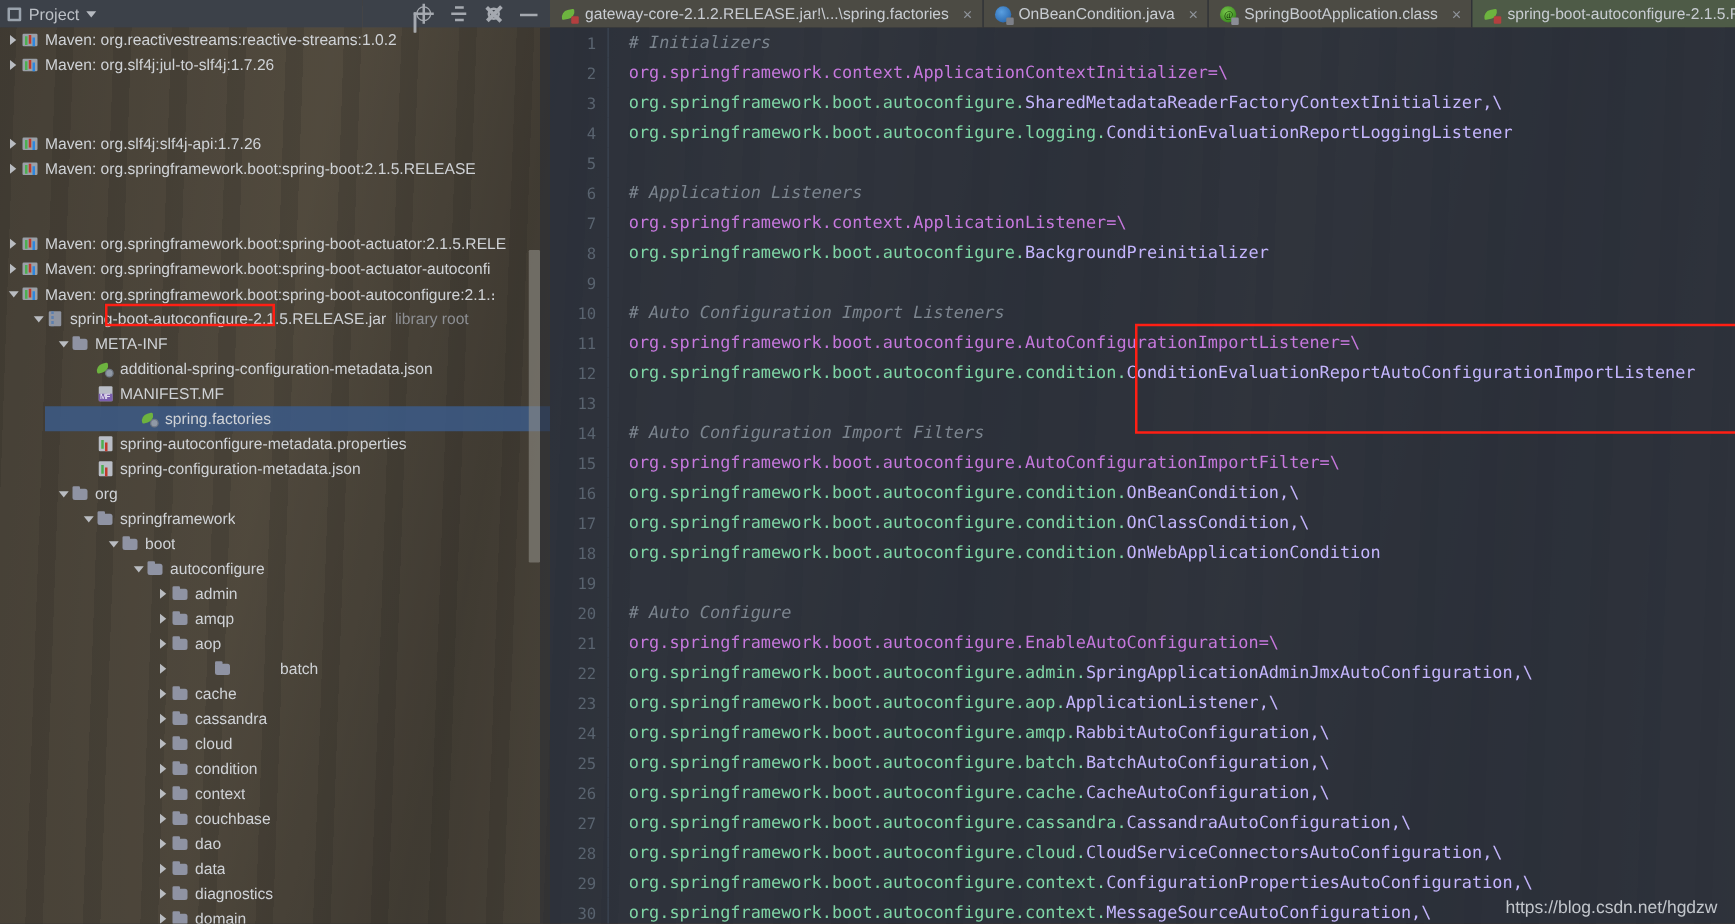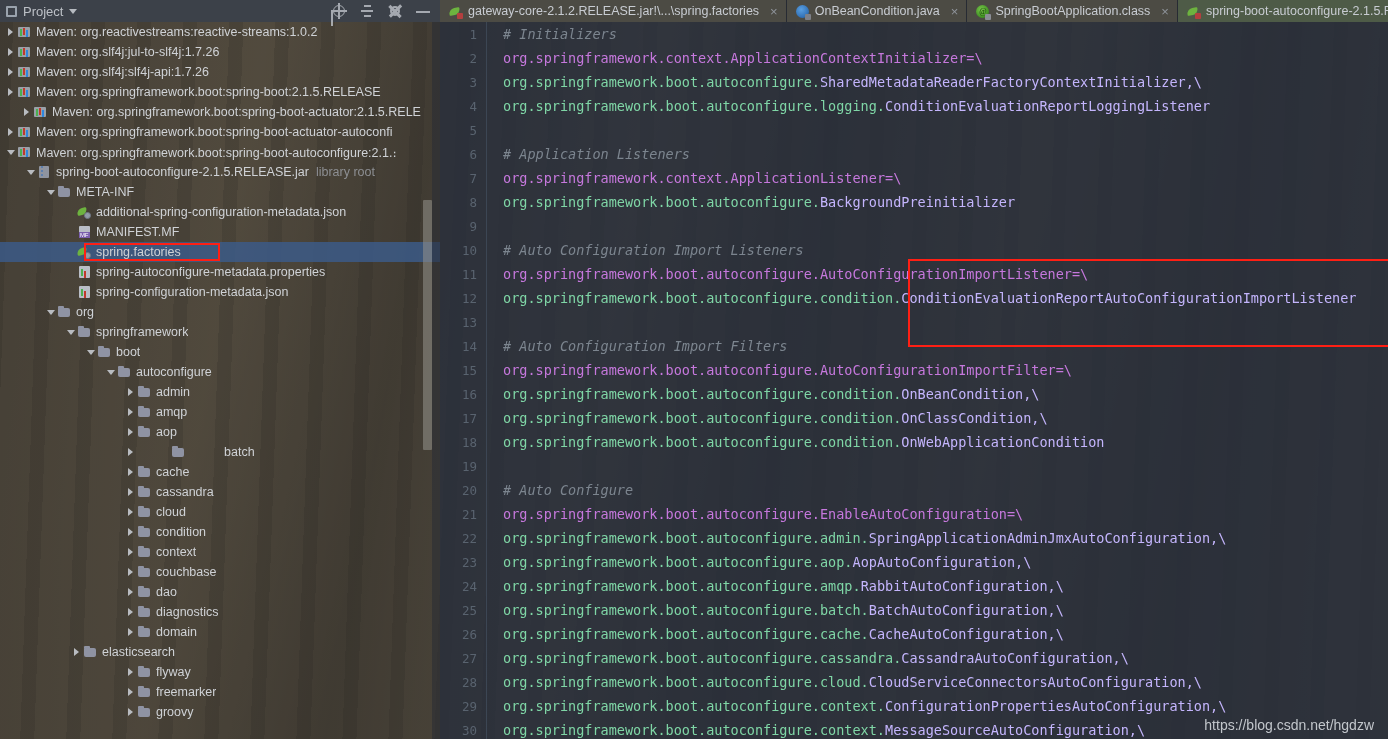--- a/index.html
+++ b/index.html
@@ -216,31 +216,31 @@
         <div class="trow" style="padding-left: 4px;">
           <span class="arrow r"></span>
           <span class="ico ic-mvn"></span>
           <span class="lbl">Maven: org.reactivestreams:reactive-streams:1.0.2</span>
         </div>
         <div class="trow" style="padding-left: 4px;">
           <span class="arrow r"></span>
           <span class="ico ic-mvn"></span>
           <span class="lbl">Maven: org.slf4j:jul-to-slf4j:1.7.26</span>
         </div>
-        <div class="trow" style="padding-left: 4px;">
+        <div class="trow" style="padding-left: 4px; margin-top: 43px;">
           <span class="arrow r"></span>
           <span class="ico ic-mvn"></span>
           <span class="lbl">Maven: org.slf4j:slf4j-api:1.7.26</span>
         </div>
         <div class="trow" style="padding-left: 4px;">
           <span class="arrow r"></span>
           <span class="ico ic-mvn"></span>
           <span class="lbl">Maven: org.springframework.boot:spring-boot:2.1.5.RELEASE</span>
         </div>
-        <div class="trow" style="padding-left: 20px;">
+        <div class="trow" style="padding-left: 4px; margin-top: 40px;">
           <span class="arrow r"></span>
           <span class="ico ic-mvn"></span>
           <span class="lbl">Maven: org.springframework.boot:spring-boot-actuator:2.1.5.RELE</span>
         </div>
         <div class="trow" style="padding-left: 4px;">
           <span class="arrow r"></span>
           <span class="ico ic-mvn"></span>
           <span class="lbl">Maven: org.springframework.boot:spring-boot-actuator-autoconfi</span>
         </div>
         <div class="trow" style="padding-left: 4px;">
@@ -264,21 +264,21 @@
           <span class="ico ic-leaff"></span>
           <span class="lbl">additional-spring-configuration-metadata.json</span>
         </div>
         <div class="trow" style="padding-left: 64px;">
           <span class="arrow n"></span>
           <span class="ico ic-mf">
             <span>MF</span>
           </span>
           <span class="lbl">MANIFEST.MF</span>
         </div>
-        <div class="trow sel" style="padding-left: 64px;">
+        <div class="trow sel" style="padding-left: 64px; margin-left: 36px;">
           <span class="arrow n"></span>
           <span class="ico ic-leaff"></span>
           <span class="lbl">spring.factories</span>
         </div>
         <div class="trow" style="padding-left: 64px;">
           <span class="arrow n"></span>
           <span class="ico ic-prop"></span>
           <span class="lbl">spring-autoconfigure-metadata.properties</span>
         </div>
         <div class="trow" style="padding-left: 64px;">
@@ -357,20 +357,25 @@
           <span class="lbl">couchbase</span>
         </div>
         <div class="trow" style="padding-left: 124px;">
           <span class="arrow r"></span>
           <span class="ico ic-fold"></span>
           <span class="lbl">dao</span>
         </div>
         <div class="trow" style="padding-left: 124px;">
           <span class="arrow r"></span>
           <span class="ico ic-fold"></span>
+          <span class="lbl">data</span>
+        </div>
+        <div class="trow" style="padding-left: 124px;">
+          <span class="arrow r"></span>
+          <span class="ico ic-fold"></span>
           <span class="lbl">diagnostics</span>
         </div>
         <div class="trow" style="padding-left: 124px;">
           <span class="arrow r"></span>
           <span class="ico ic-fold"></span>
           <span class="lbl">domain</span>
         </div>
         <div class="trow" style="padding-left: 70px;">
           <span class="arrow r"></span>
           <span class="ico ic-fold"></span>
@@ -531,21 +536,21 @@
           <div class="gut">22</div>
           <div class="code">
             <span class="pkg">org.springframework.boot.autoconfigure.admin.</span>
             <span class="cls">SpringApplicationAdminJmxAutoConfiguration,\</span>
           </div>
         </div>
         <div class="edline">
           <div class="gut">23</div>
           <div class="code">
             <span class="pkg">org.springframework.boot.autoconfigure.aop.</span>
-            <span class="cls">AopAutoConfiguration,\</span>
+            <span class="cls">ApplicationListener,\</span>
           </div>
         </div>
         <div class="edline">
           <div class="gut">24</div>
           <div class="code">
             <span class="pkg">org.springframework.boot.autoconfigure.amqp.</span>
             <span class="cls">RabbitAutoConfiguration,\</span>
           </div>
         </div>
         <div class="edline">

